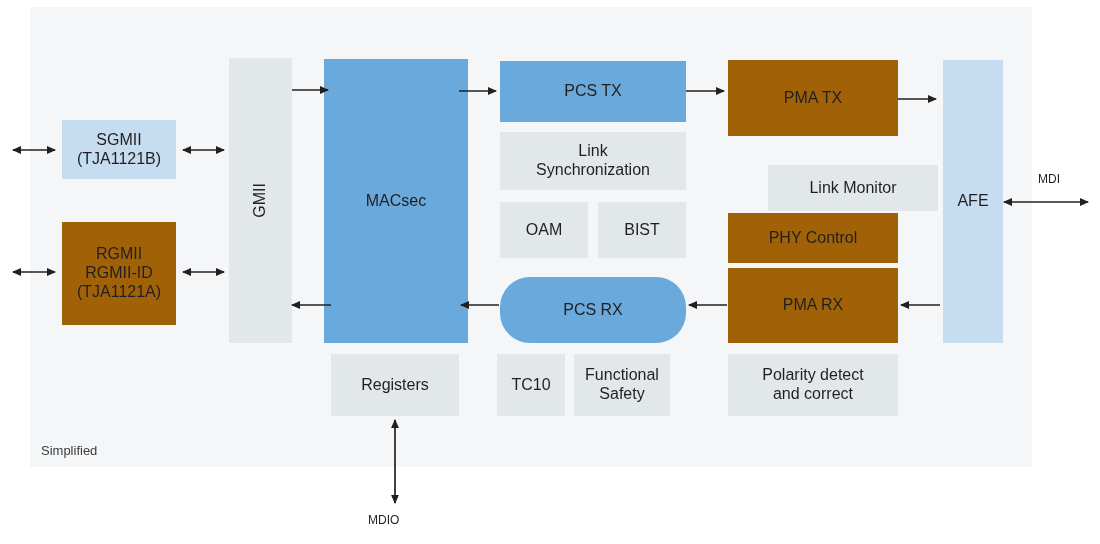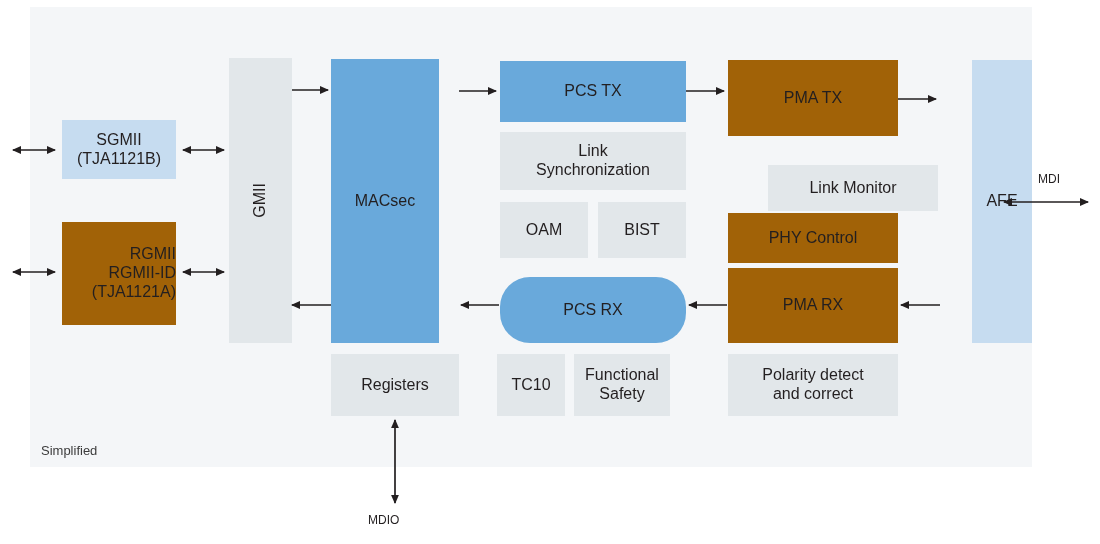--- a/index.html
+++ b/index.html
@@ -34,31 +34,31 @@
 
 <div id="diagram">
 
   <div class="panel"></div>
 
   <div class="blk c-ltblue f16" style="left:62px;top:120px;width:114px;height:59px;flex-direction:column;">
     <span>SGMII</span>
     <span>(TJA1121B)</span>
   </div>
 
-  <div class="blk c-midgray f16" style="left:62px;top:222px;width:114px;height:103px;flex-direction:column;align-items:flex-end;">
+  <div class="blk c-midgray f16" style="left:62px;top:222px;width:114px;height:103px;flex-direction:column;">
     <span>RGMII</span>
     <span>RGMII-ID</span>
     <span>(TJA1121A)</span>
   </div>
 
   <div class="blk c-ltgray" style="left:229px;top:58px;width:63px;height:285px;">
     <span class="vlabel f16">GMII</span>
   </div>
 
-  <div class="blk c-blue f16" style="left:331px;top:59px;width:108px;height:284px;">
+  <div class="blk c-blue f16" style="left:324px;top:59px;width:144px;height:284px;">
     <span>MACsec</span>
   </div>
 
   <div class="blk c-ltgray f16" style="left:331px;top:354px;width:128px;height:62px;">
     <span>Registers</span>
   </div>
 
   <div class="blk c-blue f16" style="left:500px;top:61px;width:186px;height:61px;">
     <span>PCS TX</span>
   </div>
@@ -103,21 +103,21 @@
 
   <div class="blk c-midgray f16" style="left:728px;top:268px;width:170px;height:75px;">
     <span>PMA RX</span>
   </div>
 
   <div class="blk c-ltgray f16" style="left:728px;top:354px;width:170px;height:62px;flex-direction:column;">
     <span>Polarity detect</span>
     <span>and correct</span>
   </div>
 
-  <div class="blk c-ltblue f16" style="left:972px;top:60px;width:60px;height:283px;">
+  <div class="blk c-ltblue f16" style="left:943px;top:60px;width:60px;height:283px;">
     <span>AFE</span>
   </div>
 
   <svg class="arrows" viewBox="0 0 1100 544">
     <defs>
       <marker id="ah" markerWidth="9" markerHeight="9" refX="8" refY="4.5" orient="auto" markerUnits="userSpaceOnUse">
         <path d="M0,0.6 L9,4.5 L0,8.4 z" fill="#231f20"></path>
       </marker>
       <marker id="ah-start" markerWidth="9" markerHeight="9" refX="1" refY="4.5" orient="auto" markerUnits="userSpaceOnUse">
         <path d="M9,0.6 L0,4.5 L9,8.4 z" fill="#231f20"></path>

